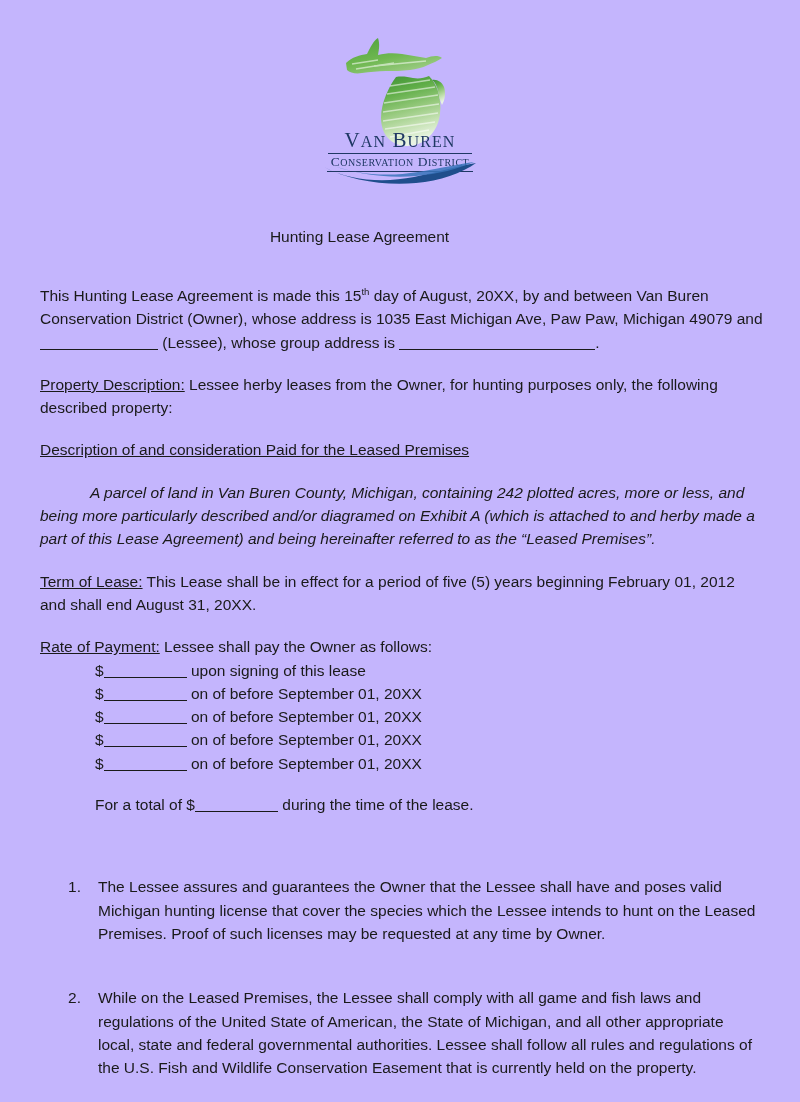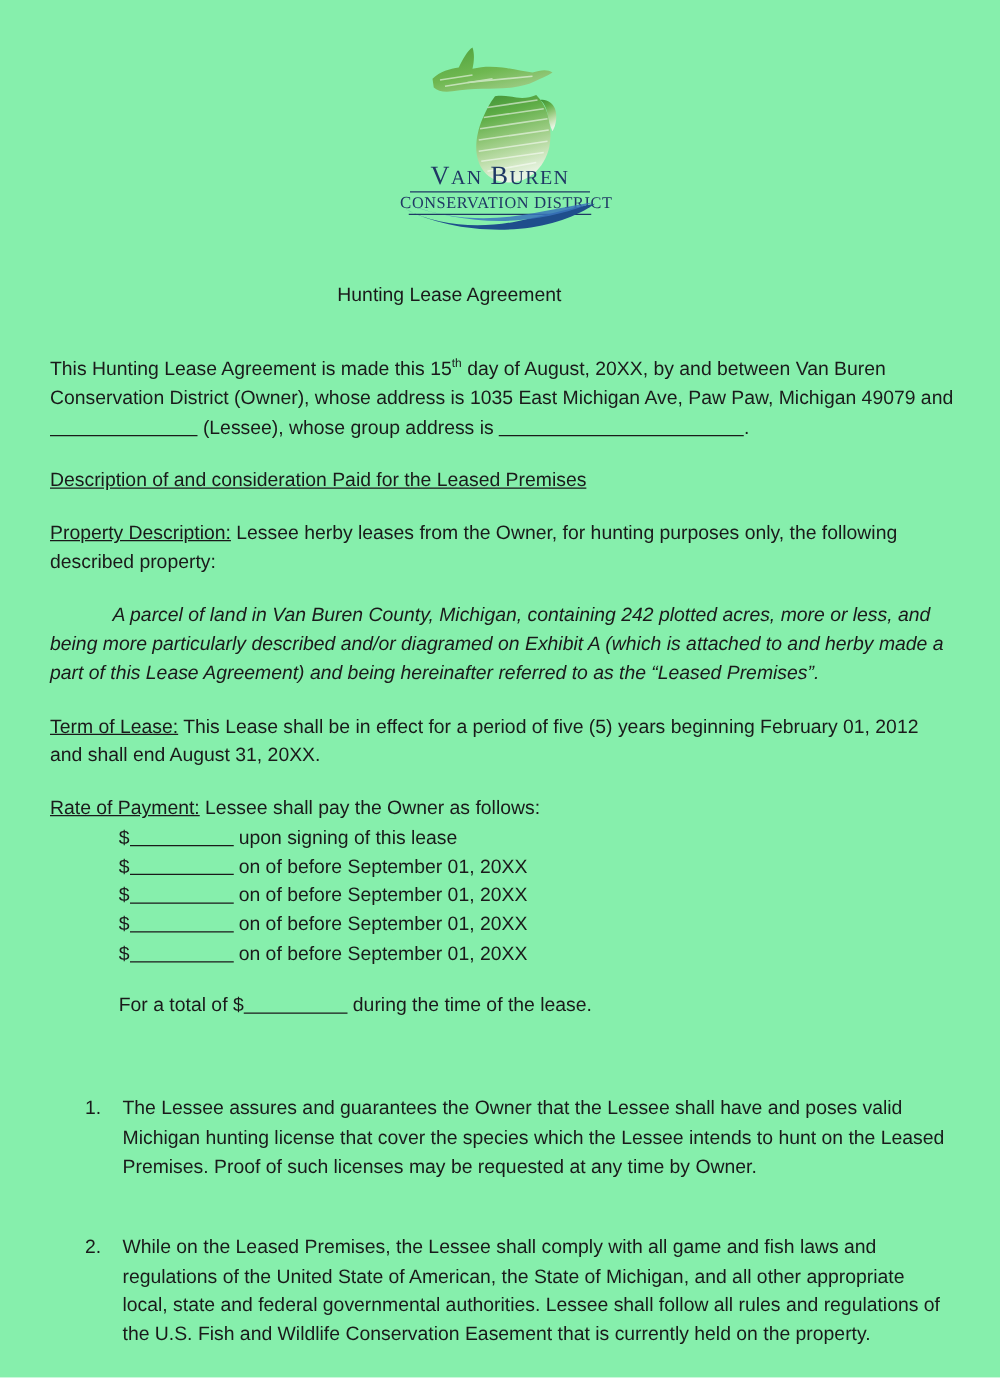--- a/index.html
+++ b/index.html
@@ -11,21 +11,21 @@
   body {
     font-family: "Liberation Sans", sans-serif;
     color: #1a1a1a;
     -webkit-font-smoothing: antialiased;
   }
   .page {
     position: relative;
     width: 800px;
     height: 1102px;
     margin: 0 auto;
-    background: #86efac;
+    background: #c4b5fd;
     overflow: hidden;
   }
 
   
   .logo-block {
     position: absolute;
     left: 0;
     top: 30px;
     width: 800px;
     display: flex;
@@ -68,21 +68,21 @@
   }
   .wordmark-bottom {
     font-family: "Liberation Serif", serif;
     font-size: 13.5px;
     letter-spacing: 0.5px;
     color: #1f3864;
     line-height: 1;
     white-space: nowrap;
   }
   .wordmark-bottom .cap { font-size: 13.5px; }
-  .wordmark-bottom .sml { font-size: 13px; }
+  .wordmark-bottom .sml { font-size: 10px; }
   .wordmark-rule2 {
     width: 146px;
     height: 1px;
     background: #1f3864;
     margin: 2px auto 0 auto;
   }
   .logo-swoosh {
     position: absolute;
     left: 2px;
     top: 131px;
@@ -232,23 +232,23 @@
       </svg>
     </div>
   </div>
 
   <div class="doc-title">Hunting Lease Agreement</div>
 
   <div class="body">
 
     <p class="para"><span>This Hunting Lease Agreement is made this 15</span><sup>th</sup><span> day of August, 20XX, by and between Van Buren Conservation District (Owner), whose address is 1035 East Michigan Ave, Paw Paw, Michigan 49079 and </span><span class="blank-sm"></span><span> (Lessee), whose group address is </span><span class="blank-md"></span><span>.</span></p>
 
+    <p class="para"><span class="u">Property Description:</span><span> Lessee herby leases from the Owner, for hunting purposes only, the following described property:</span></p>
+
     <p class="para"><span class="u">Description of and consideration Paid for the Leased Premises</span></p>
-
-    <p class="para"><span class="u">Property Description:</span><span> Lessee herby leases from the Owner, for hunting purposes only, the following described property:</span></p>
 
     <p class="para indent-first">A parcel of land in Van Buren County, Michigan, containing 242 plotted acres, more or less, and being more particularly described and/or diagramed on Exhibit A (which is attached to and herby made a part of this Lease Agreement) and being hereinafter referred to as the “Leased Premises”.</p>
 
     <p class="para"><span class="u">Term of Lease:</span><span>  This Lease shall be in effect for a period of five (5) years beginning February 01, 2012 and shall end August 31, 20XX.</span></p>
 
     <p class="para tight"><span class="u">Rate of Payment:</span><span> Lessee shall pay the Owner as follows:</span></p>
 
     <ul class="pay-list">
       <li><span>$</span><span class="blank-pay"></span> <span>upon signing of this lease</span></li>
       <li><span>$</span><span class="blank-pay"></span> <span>on of before September 01, 20XX</span></li>

